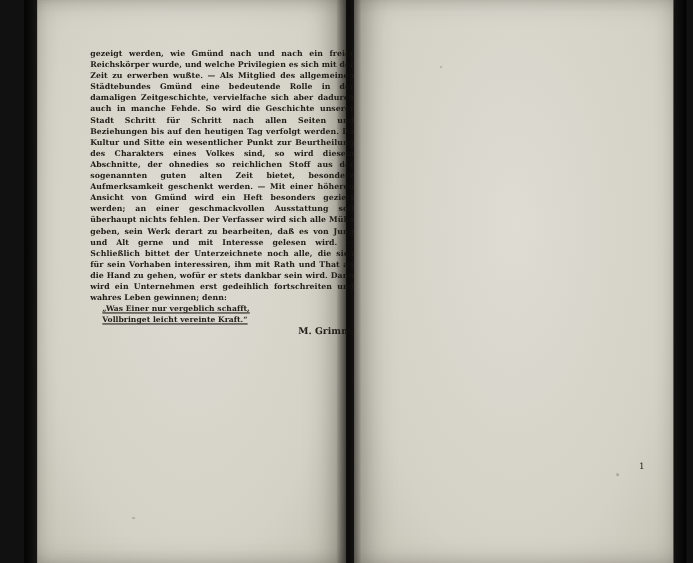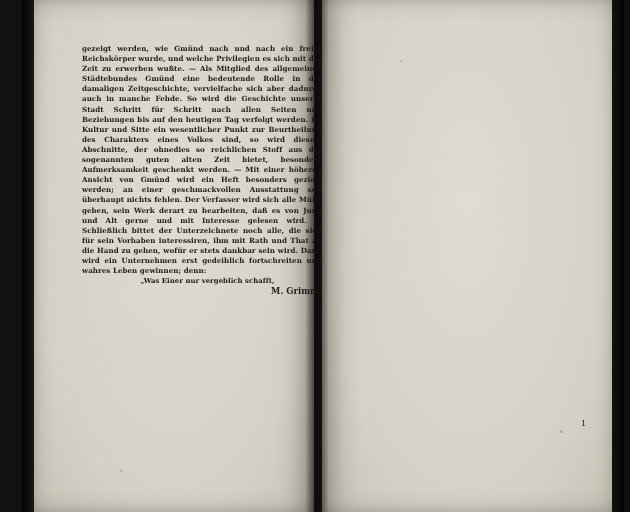--- a/index.html
+++ b/index.html
@@ -81,25 +81,26 @@
     margin: 0;
     text-indent: 11px;
   }
   .col p.noindent { text-indent: 0; }
 
   .fraktur {
     font-family: "DejaVu Serif", serif;
     font-weight: 600;
   }
   .verse {
-    text-align: center;
+    text-align: left;
     font-size: 6.9px;
     line-height: 10px;
     margin-top: 6px;
     text-indent: 0;
+    text-decoration: underline;
   }
   .signature {
     text-align: right;
     font-size: 8.4px;
     font-weight: 700;
     margin-top: 7px;
     margin-right: 26px;
     text-indent: 0;
     font-family: "DejaVu Serif", serif;
   }
@@ -122,20 +123,21 @@
 
 <div id="scan">
 
   <div class="edge-left"></div>
   <div class="edge-right"></div>
 
   <div class="page left">
     <div class="col left-col">
       <p class="fraktur noindent">gezeigt werden, wie Gmünd nach und nach ein freier Reichskörper wurde, und welche Privilegien es sich mit der Zeit zu erwerben wußte. — Als Mitglied des allgemeinen Städtebundes Gmünd eine bedeutende Rolle in der damaligen Zeitgeschichte, vervielfache sich aber dadurch auch in manche Fehde. So wird die Geschichte unserer Stadt Schritt für Schritt nach allen Seiten und Beziehungen bis auf den heutigen Tag verfolgt werden. Da Kultur und Sitte ein wesentlicher Punkt zur Beurtheilung des Charakters eines Volkes sind, so wird diesem Abschnitte, der ohnedies so reichlichen Stoff aus der sogenannten guten alten Zeit bietet, besondere Aufmerksamkeit geschenkt werden. — Mit einer höheren Ansicht von Gmünd wird ein Heft besonders geziert werden; an einer geschmackvollen Ausstattung soll überhaupt nichts fehlen. Der Verfasser wird sich alle Mühe geben, sein Werk derart zu bearbeiten, daß es von Jung und Alt gerne und mit Interesse gelesen wird. — Schließlich bittet der Unterzeichnete noch alle, die sich für sein Vorhaben interessiren, ihm mit Rath und That an die Hand zu gehen, wofür er stets dankbar sein wird. Dann wird ein Unternehmen erst gedeihlich fortschreiten und wahres Leben gewinnen; denn:</p>
       <p class="fraktur verse">„Was Einer nur vergeblich schafft,</p>
+      <p class="fraktur verse">Vollbringet leicht vereinte Kraft.“</p>
       <p class="signature">M. Grimm.</p>
     </div>
   </div>
 
   <div class="page right">
 
     <div class="folio">1</div>
   </div>
 
   <div class="gutter"></div>

